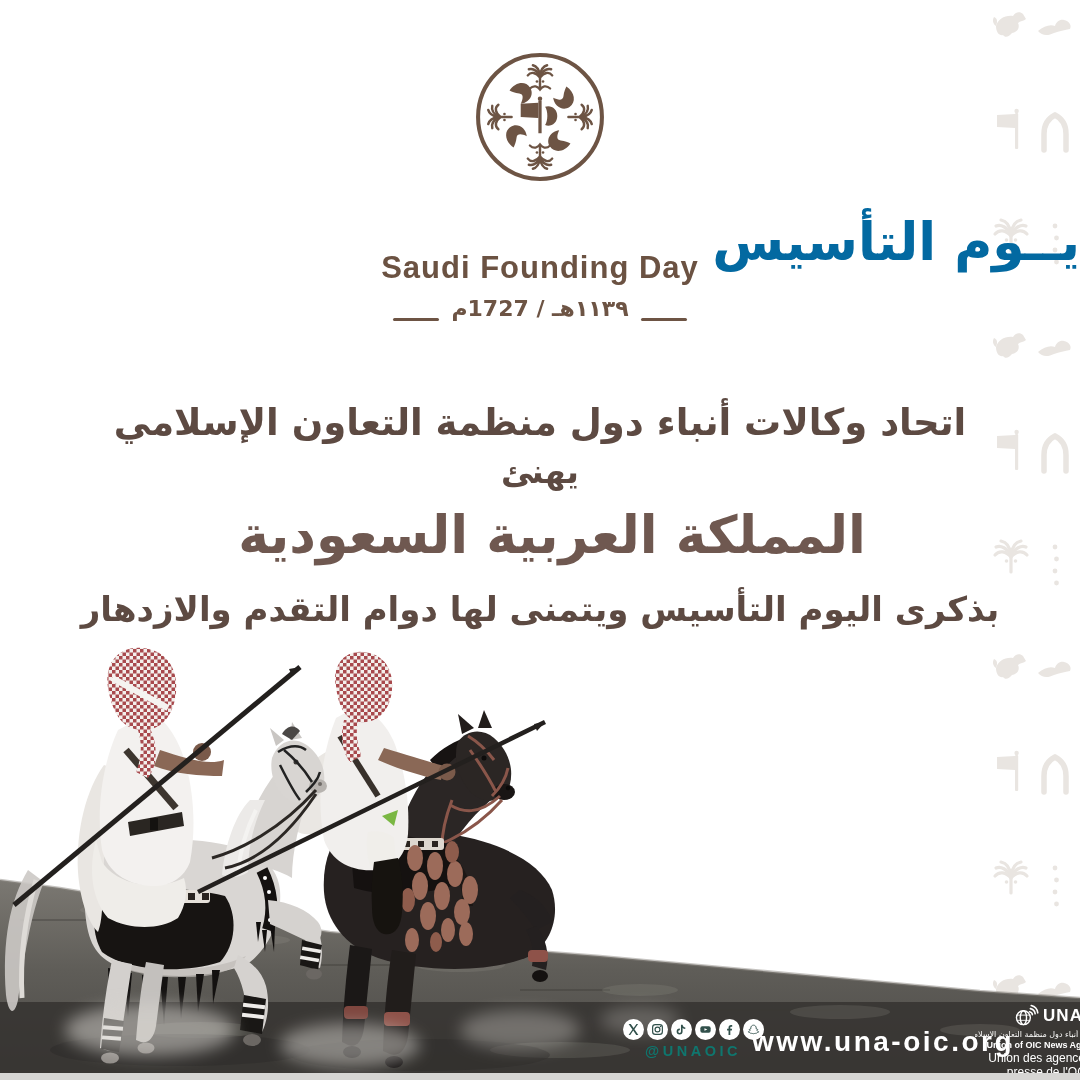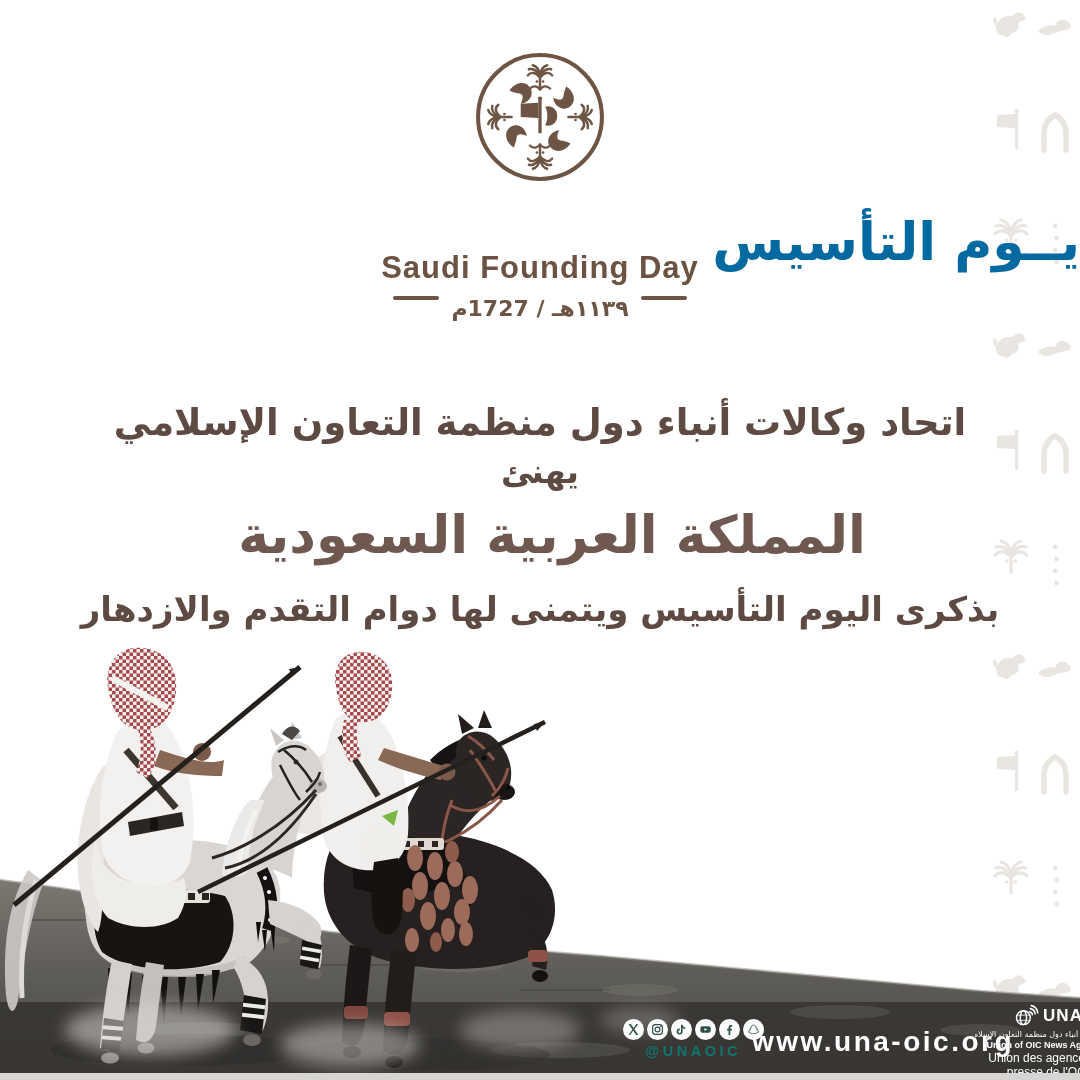--- a/index.html
+++ b/index.html
@@ -8,21 +8,21 @@
   
   .pattern-strip{position:absolute;top:0;right:0;width:95px;height:1080px;z-index:1;}
   
   .emblem{position:absolute;top:50px;left:50%;transform:translateX(-50%);width:134px;height:134px;z-index:2;}
   .calligraphy{position:absolute;top:184px;left:0;width:100%;z-index:2;
                font-size:52px;font-weight:700;color:#0369a1;margin-top:28px;}
   .title-en{position:absolute;top:250px;left:0;width:100%;text-align:center;z-index:2;
             font-size:31px;font-weight:700;letter-spacing:1px;color:#6b5242;
             font-family:"Liberation Sans","DejaVu Sans",sans-serif;}
   .date-row{position:absolute;top:296px;left:0;width:100%;display:flex;justify-content:center;
-            align-items:flex-start;gap:12px;z-index:2;}
+            align-items:flex-end;gap:12px;z-index:2;}
   .date-row .dash{width:46px;height:3.5px;background:#6d5444;border-radius:2px;}
   .date-text{font-size:22px;font-weight:700;color:#6d5444;}
   
   .greeting{position:absolute;top:400px;left:0;width:100%;text-align:center;z-index:2;}
   .g-line1{font-size:37px;font-weight:700;color:#5d4a42;line-height:1.25;}
   .g-line2{font-size:33px;font-weight:700;color:#5d4a42;margin-top:6px;}
   .g-line3{font-size:52px;font-weight:700;color:#6f5850;margin-top:14px;margin-left:24px;}
   .g-line4{font-size:34px;font-weight:700;color:#5d4a42;margin-top:24px;}
   
   .scene{position:absolute;left:0;top:600px;width:1080px;height:480px;z-index:3;}

